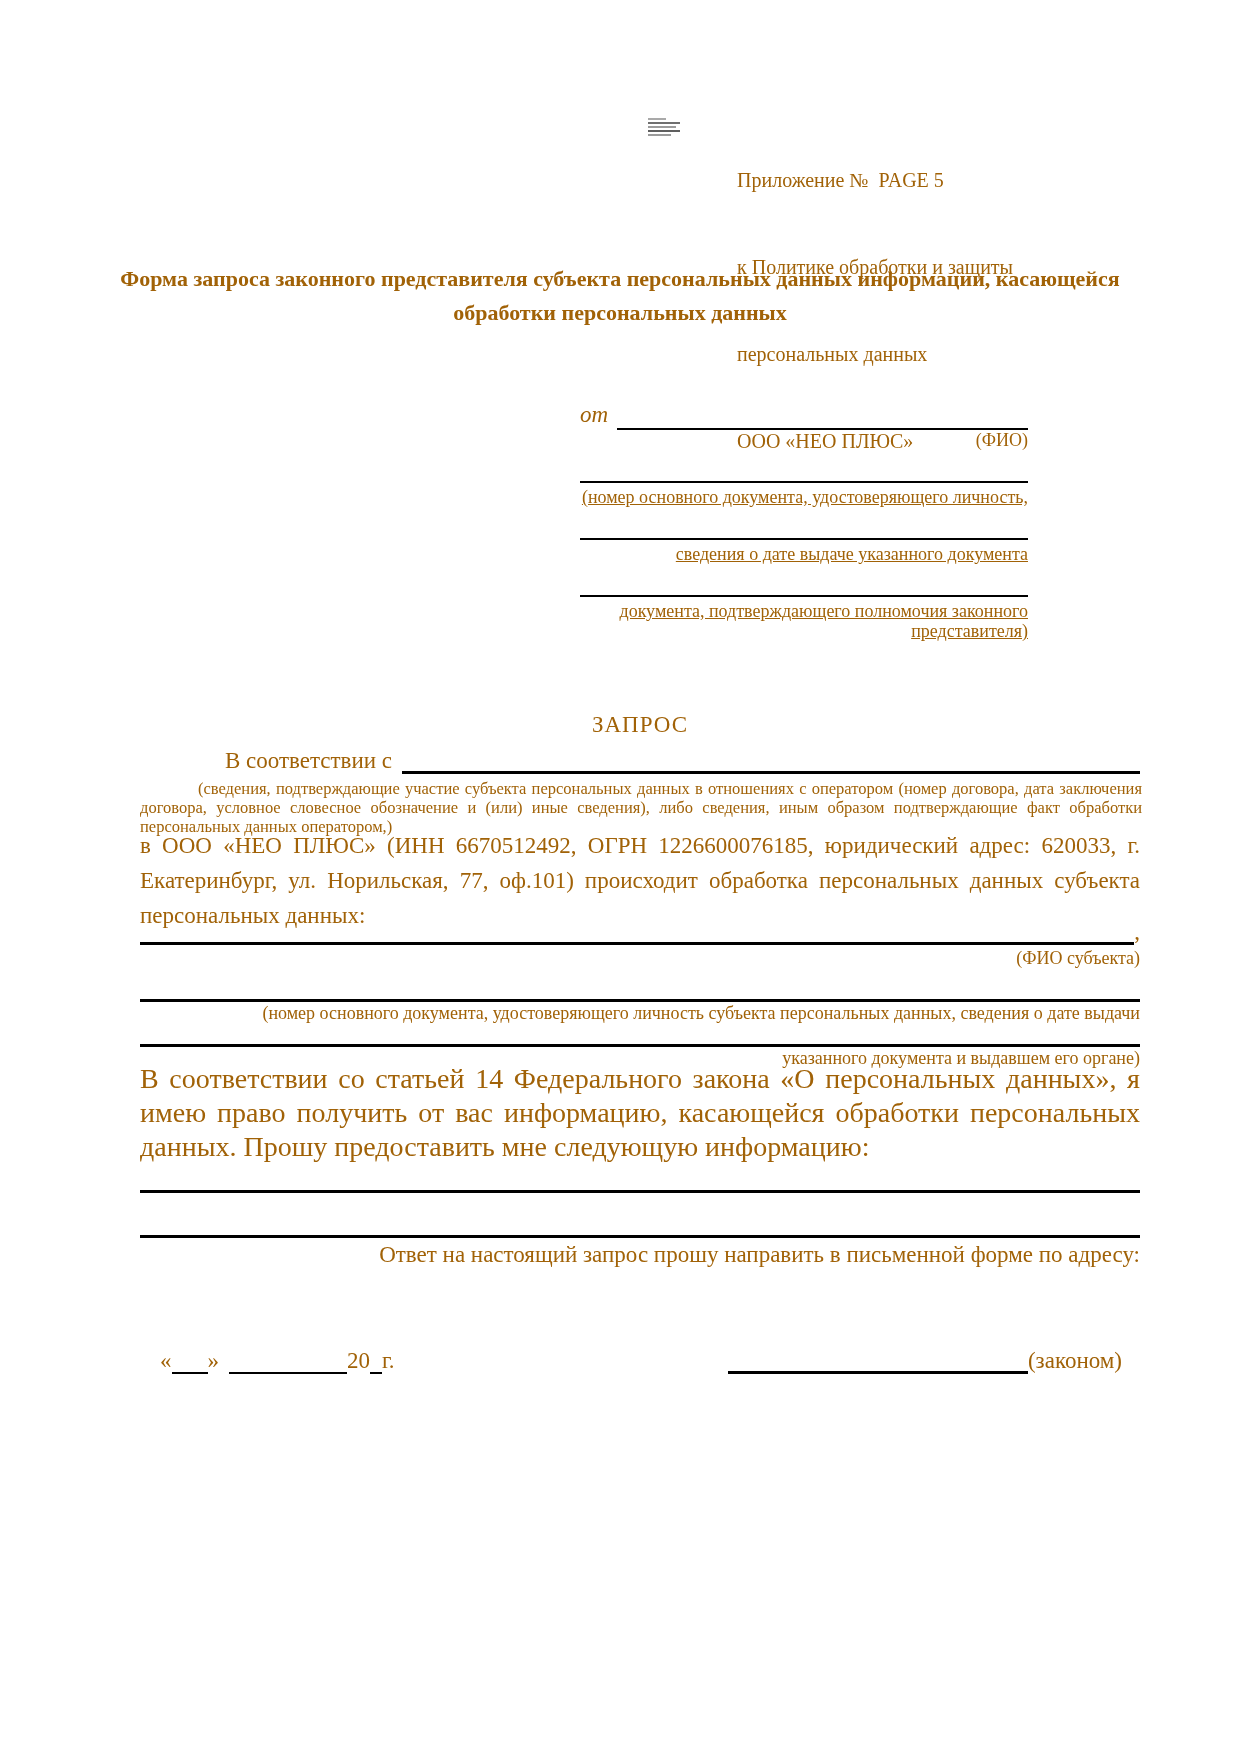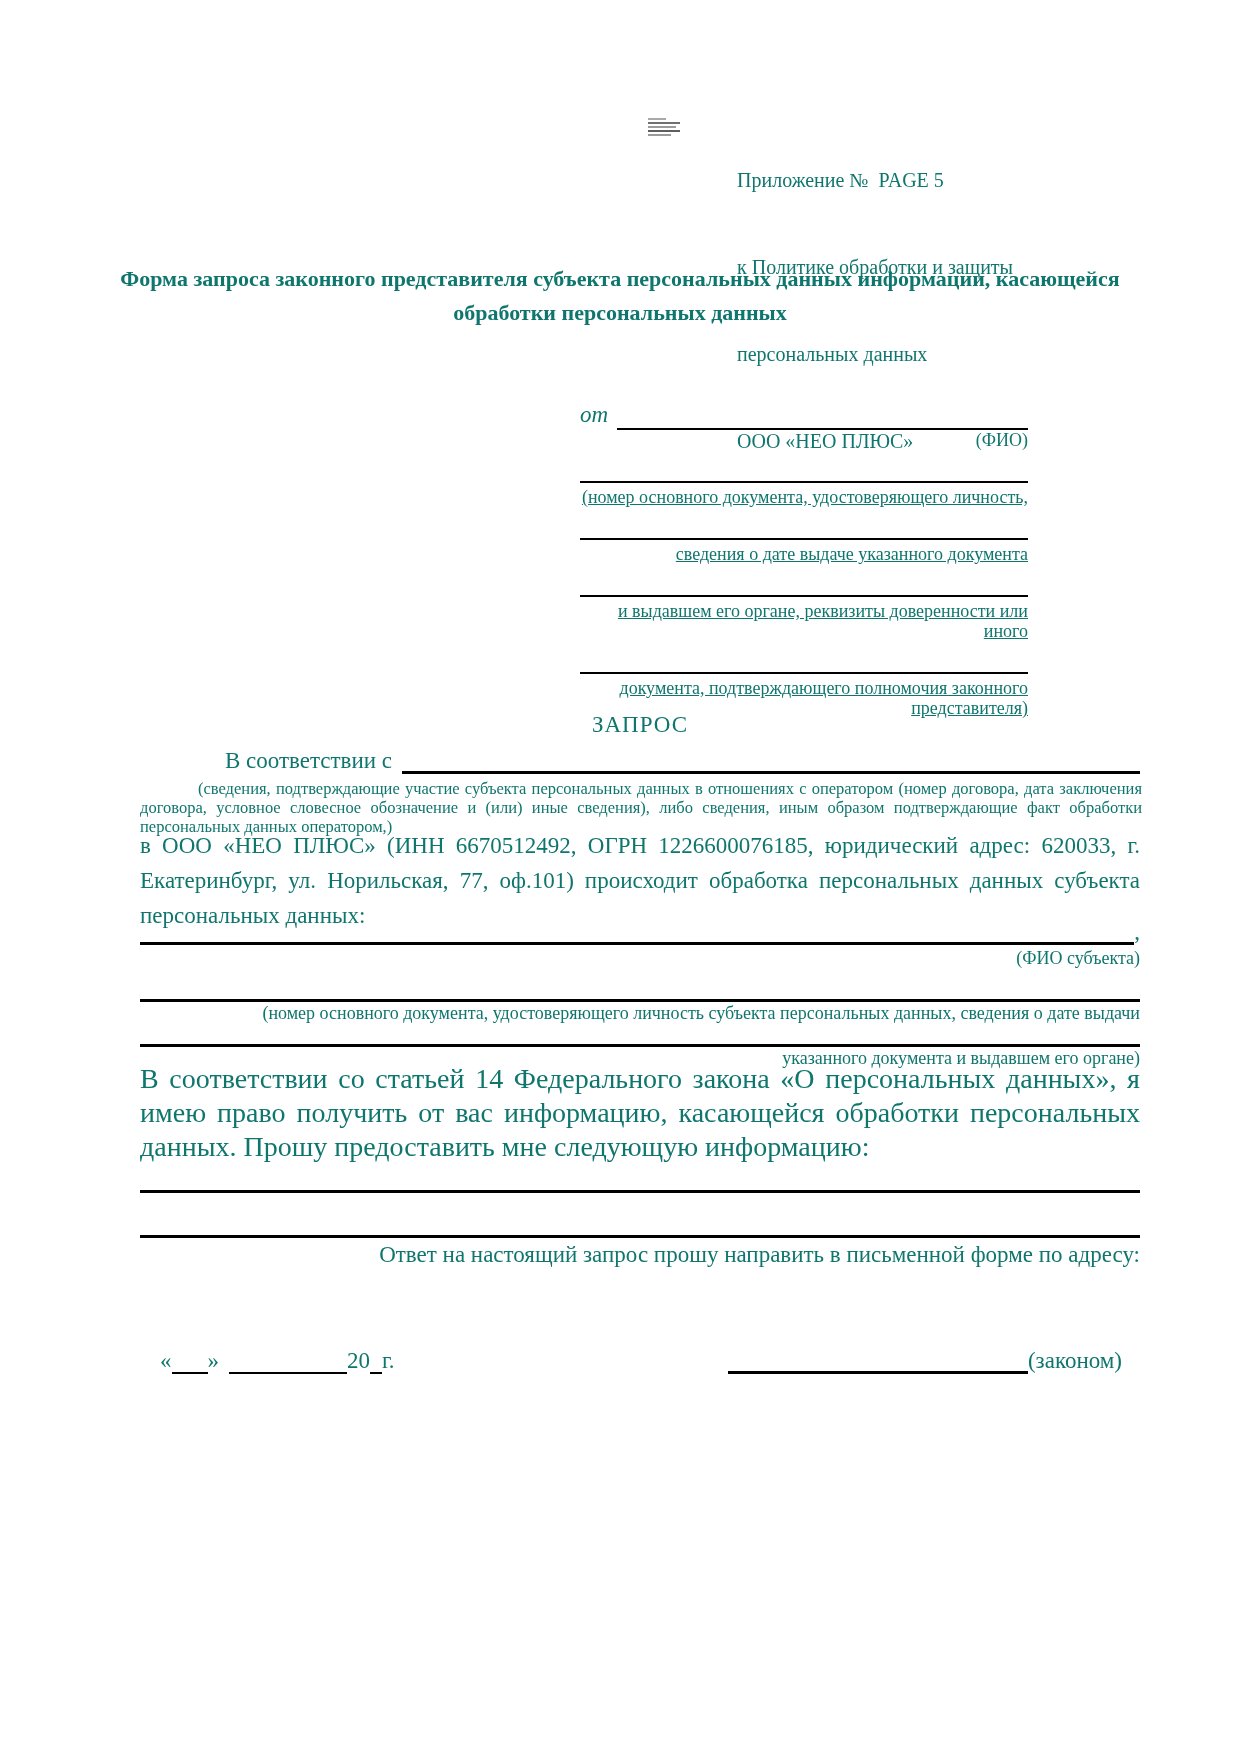--- a/index.html
+++ b/index.html
@@ -1,18 +1,18 @@
 <!DOCTYPE html>
 <html><head>
 <meta charset="utf-8">
 <style>
   html,body{margin:0;padding:0;background:#ffffff;}
   .page{
     position:relative;width:1242px;height:1755px;background:#fff;
-    font-family:"Liberation Serif","DejaVu Serif",serif;color:#0f766e;overflow:hidden;
+    font-family:"Liberation Serif","DejaVu Serif",serif;color:#a16207;overflow:hidden;
   }
   .abs{position:absolute;}
 
   
   .obj-icon{left:648px;top:118px;width:32px;height:26px;}
   .obj-icon i{display:block;height:2px;margin-bottom:2px;background:#8d8d8d;}
   .obj-icon i:nth-child(1){width:55%;background:#a9a9a9;}
   .obj-icon i:nth-child(2){width:100%;background:#6f6f6f;}
   .obj-icon i:nth-child(3){width:88%;background:#9b9b9b;}
   .obj-icon i:nth-child(4){width:100%;background:#5f5f5f;}
@@ -98,24 +98,20 @@
     <div class="grp">
       <div class="rule"></div>
       <div class="cap">(номер основного документа, удостоверяющего личность,</div>
     </div>
     <div class="grp">
       <div class="rule"></div>
       <div class="cap">сведения о дате выдаче указанного документа</div>
     </div>
     <div class="grp">
       <div class="rule"></div>
-      <div class="cap">и выдавшем его органе, реквизиты доверенности или иного</div>
-    </div>
-    <div class="grp">
-      <div class="rule"></div>
       <div class="cap">документа, подтверждающего полномочия законного представителя)</div>
     </div>
   </div>
 
   <div class="abs zapros">ЗАПРОС</div>
 
   <div class="abs intro">
     <span class="lbl">В соответствии с</span>
     <span class="fill bl3"></span>
   </div>

